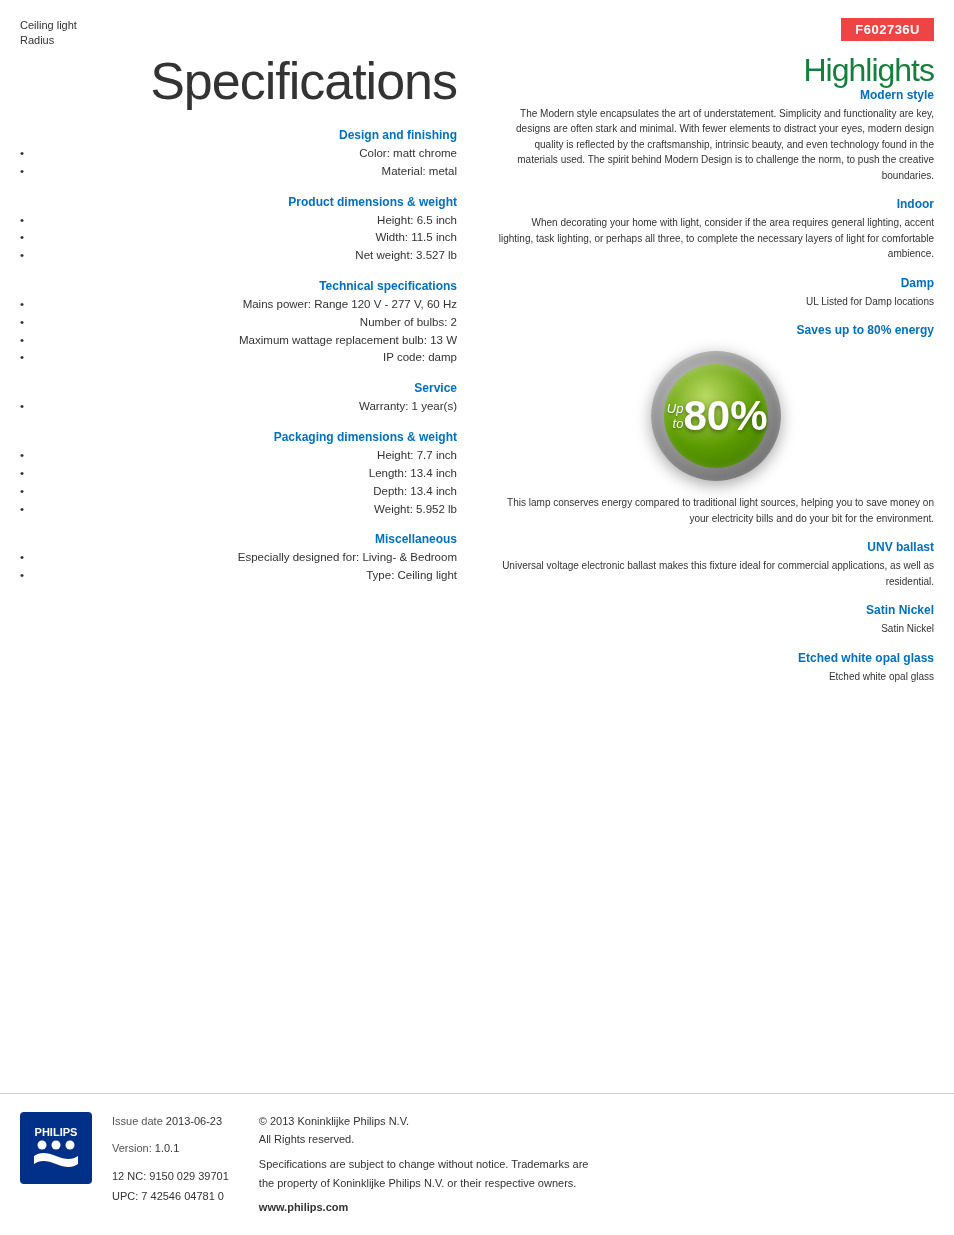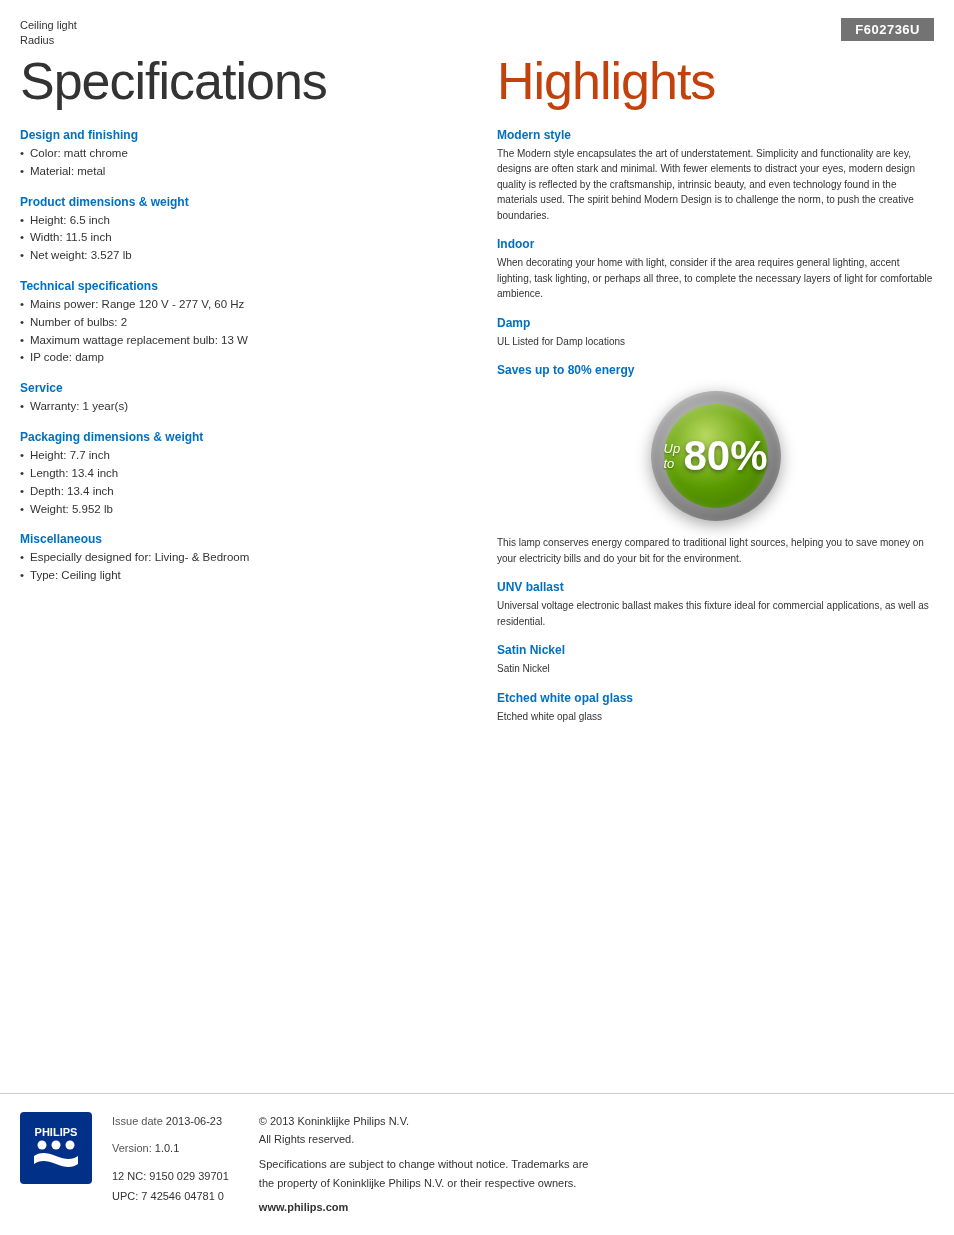--- a/index.html
+++ b/index.html
@@ -19,32 +19,33 @@
       justify-content: space-between;
       align-items: flex-start;
       padding: 18px 20px 0 20px;
     }
     .product-category {
       font-size: 11px;
       color: #333;
       line-height: 1.4;
     }
     .product-model-box {
-      background: #737373;
+      background: #ef4444;
       color: #fff;
       padding: 4px 14px;
       font-size: 13px;
       font-weight: bold;
       letter-spacing: 0.5px;
     }
 
     
     .main-content {
       display: flex;
       padding: 0 20px;
+      text-align: right;
     }
     .left-col {
       width: 50%;
       padding-right: 20px;
     }
     .right-col {
       width: 50%;
       padding-left: 20px;
       border-left: none;
     }
@@ -53,26 +54,25 @@
     .page-title {
       font-size: 52px;
       font-weight: 300;
       color: #333;
       letter-spacing: -1px;
       line-height: 1.1;
       margin-bottom: 18px;
       margin-top: 4px;
     }
     .highlights-title {
-      font-size: 52px;
+      font-size: 32px;
       font-weight: 300;
-      color: #c2410c;
+      color: #15803d;
       letter-spacing: -1px;
       line-height: 1.1;
-      margin-bottom: 18px;
       margin-top: 4px;
     }
 
     
     .spec-section {
       margin-bottom: 14px;
     }
     .spec-section-title {
       font-size: 12px;
       font-weight: bold;

